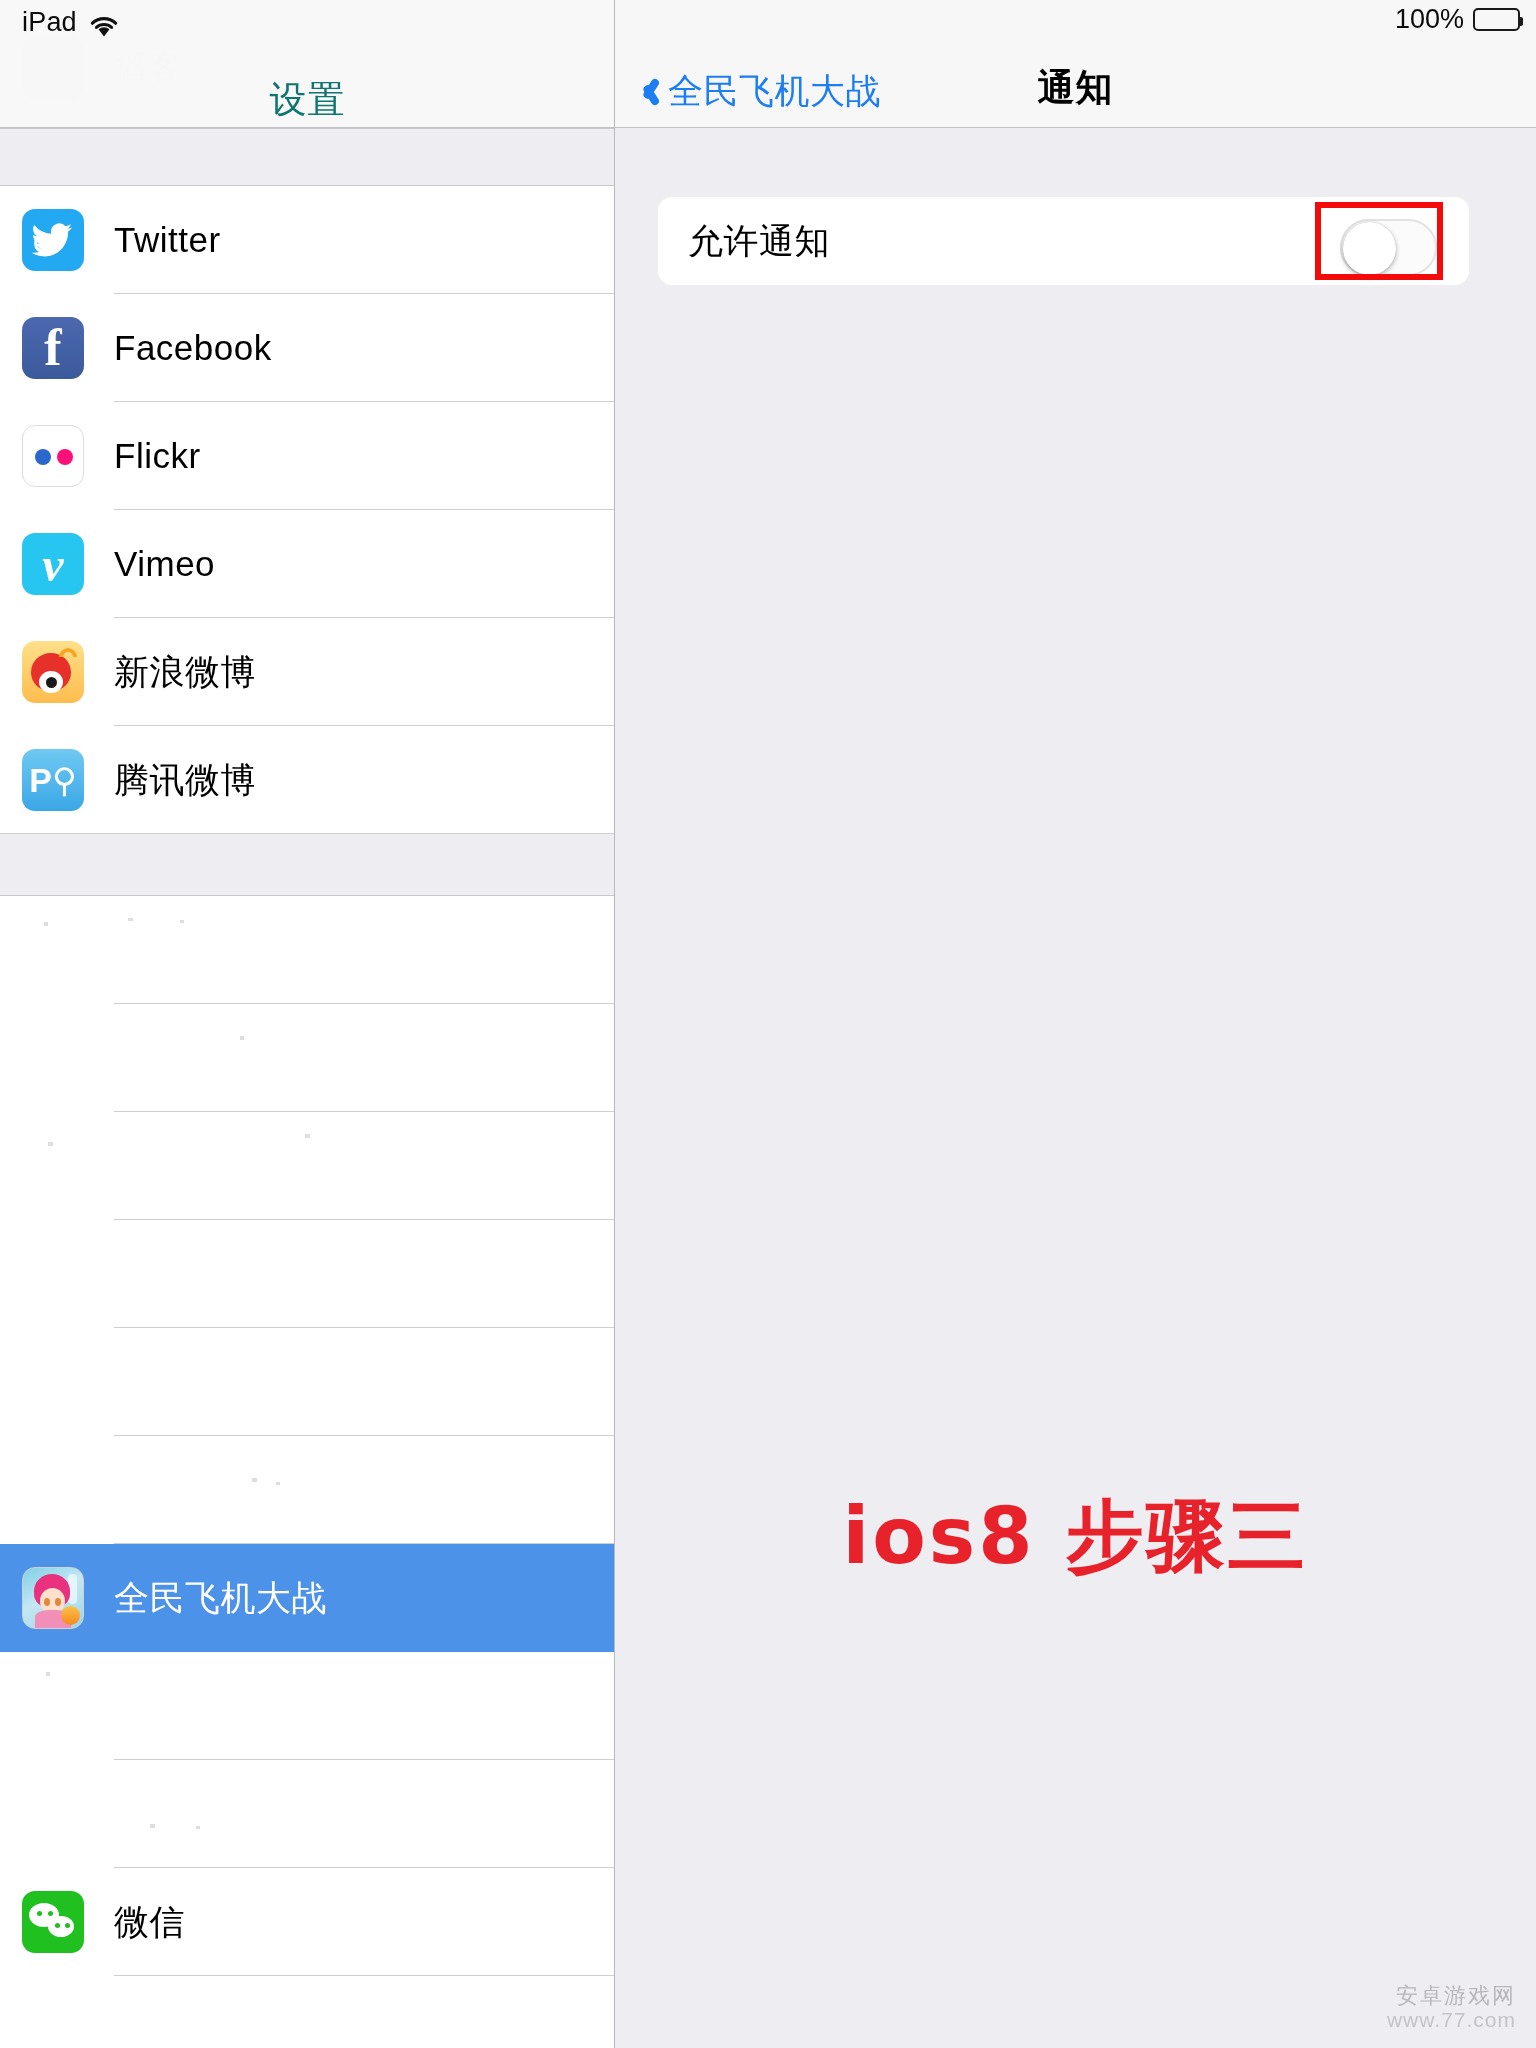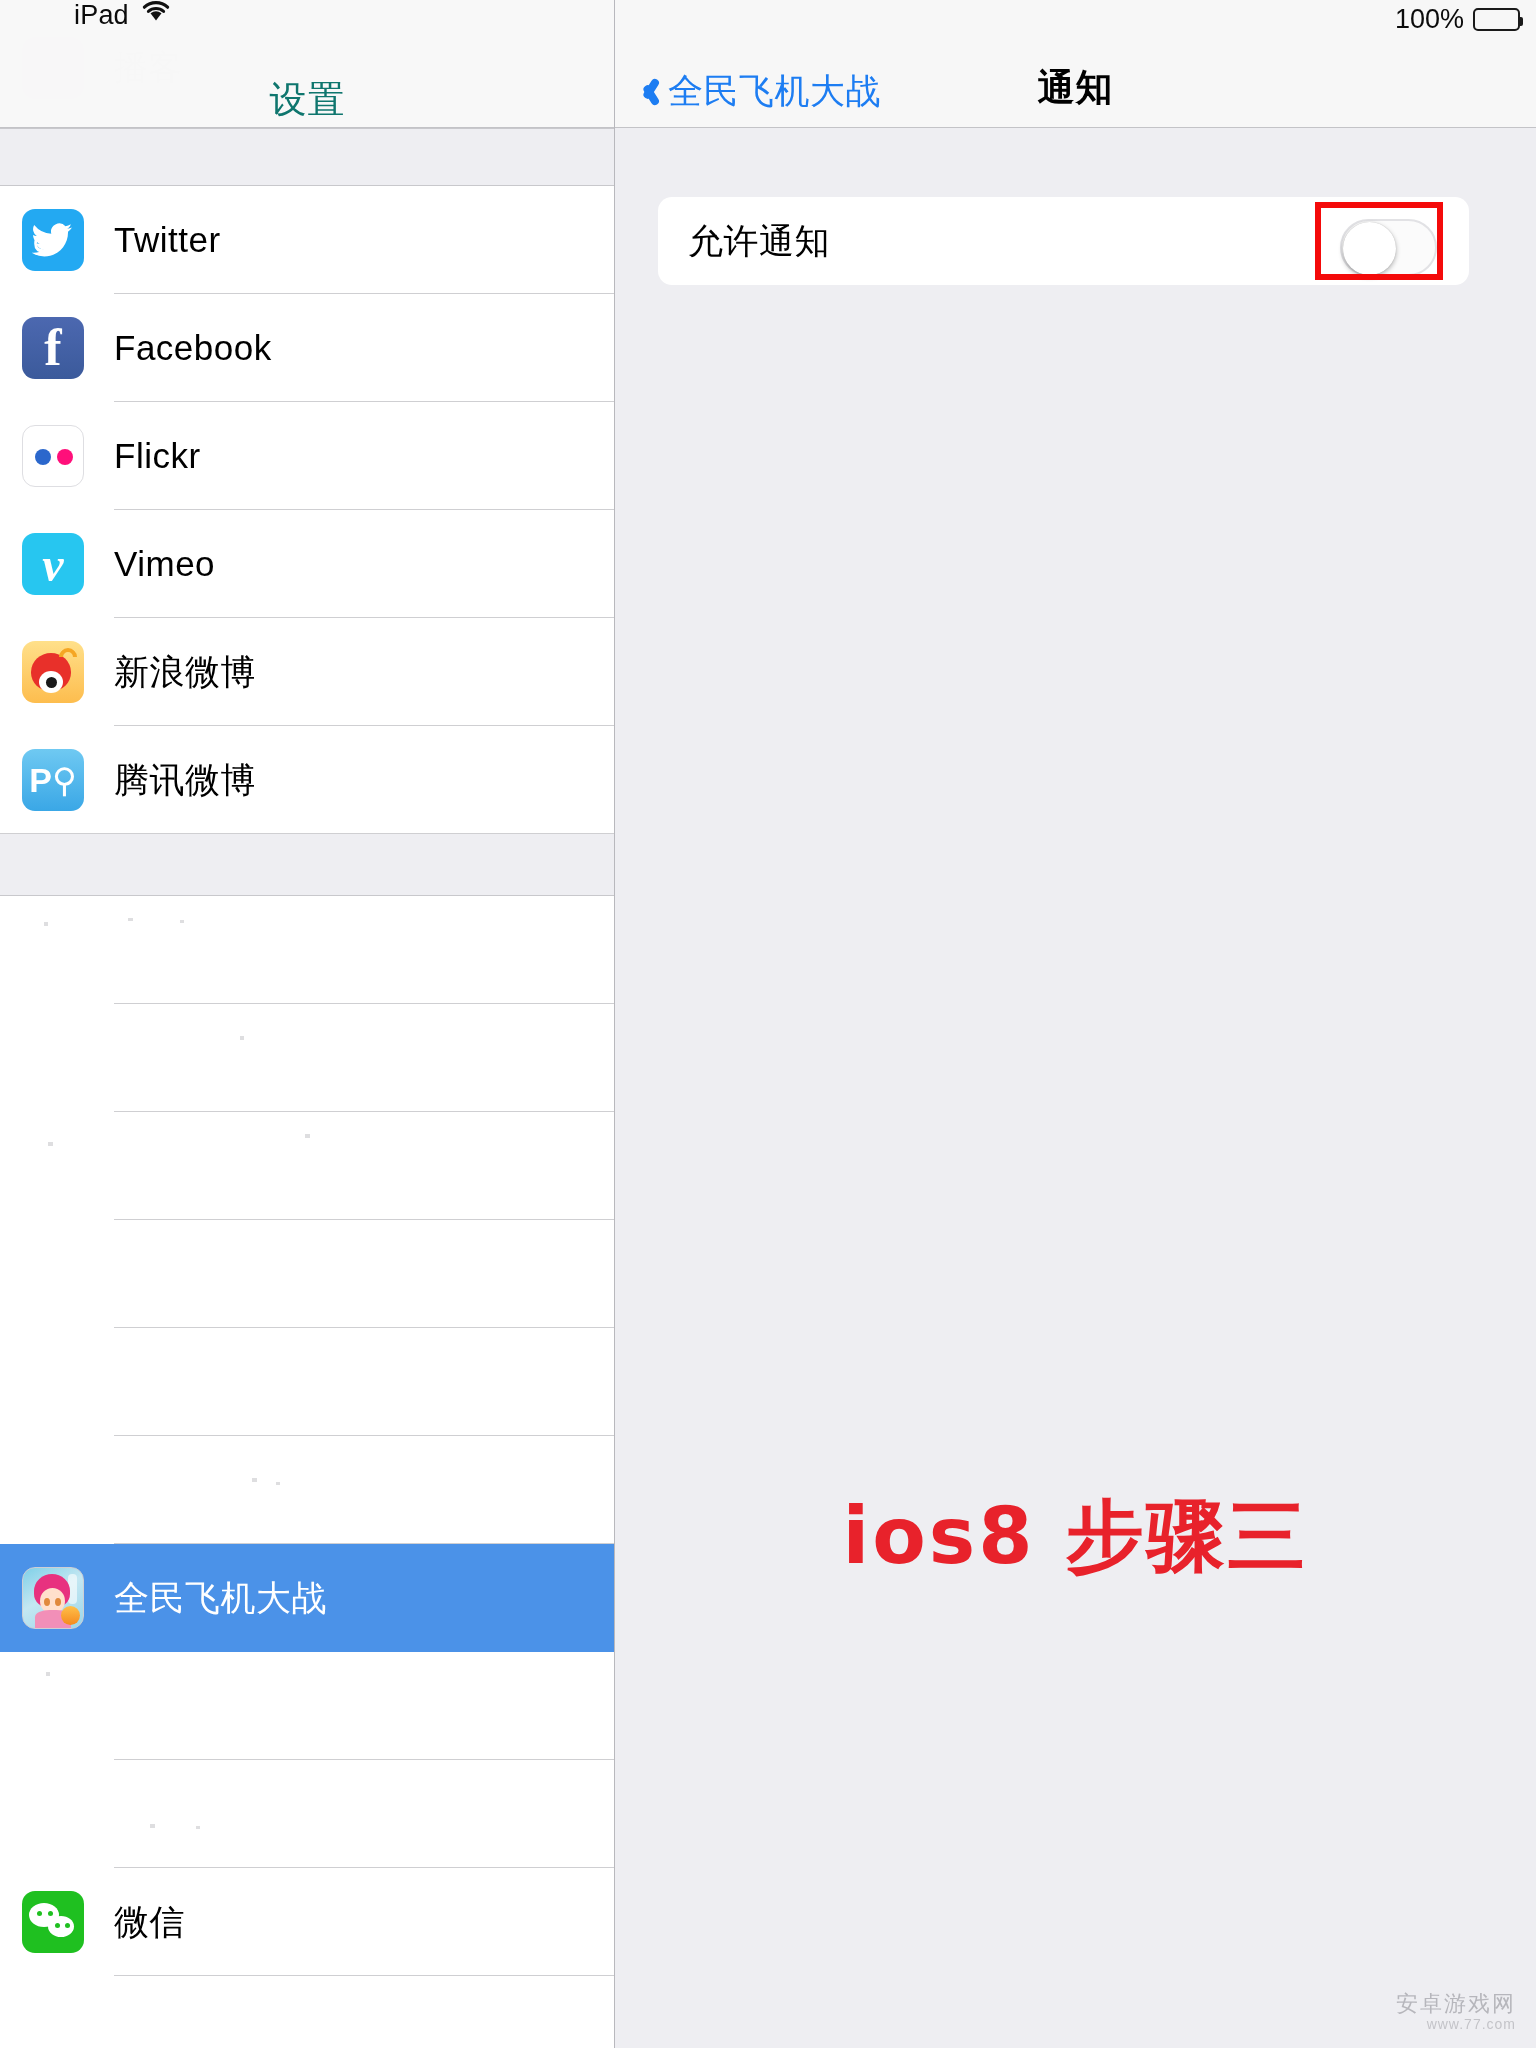--- a/index.html
+++ b/index.html
@@ -24,21 +24,21 @@
   .ghost-icon {
     width:62px; height:62px; border-radius:13px; margin-left:22px;
     opacity:.10;
   }
   .ghost-text {
     margin-left:30px; font-size:34px; color:#000; opacity:.085;
   }
 
   .status-bar-left {
     position:absolute; left:0; top:0; width:615px; height:38px;
-    display:flex; align-items:flex-start; padding-left:30px; z-index:6;margin-left:44px;
+    display:flex; align-items:flex-end; padding-left:22px; z-index:6;
   }
   .sb-label { font-size:27px; color:#0b0b0b; letter-spacing:.2px; }
   .wifi-ico { margin-left:12px; display:flex; align-items:flex-end; }
 
   .nav-left {
     position:absolute; left:0; top:0; width:615px; height:128px;
     background:rgba(247,247,248,.93);
     display:flex; align-items:flex-end; justify-content:center;
     z-index:5; border-bottom:1px solid #c3c3c7;
   }
@@ -249,21 +249,21 @@
     text-align:center; font-size:78px; font-weight:bold;
     color:#e8222b; letter-spacing:3px;
     font-family:"DejaVu Sans","Liberation Sans",sans-serif;
   }
 
   .watermark {
     position:absolute; right:20px; bottom:16px; text-align:right;
     line-height:1.15; opacity:.55;
   }
   .wm-main { font-size:22px; color:#8a8a90; letter-spacing:2px; }
-  .wm-sub  { font-size:14px; color:#a0a0a6; letter-spacing:1px; }
+  .wm-sub  { font-size:21px; color:#a0a0a6; letter-spacing:1px; }
 </style>
 </head>
 <body>
 
 <div id="root">
 
   <div class="left-pane">
 
     <div class="ghost-layer">
       <div class="ghost-row" style="top:24px;">

